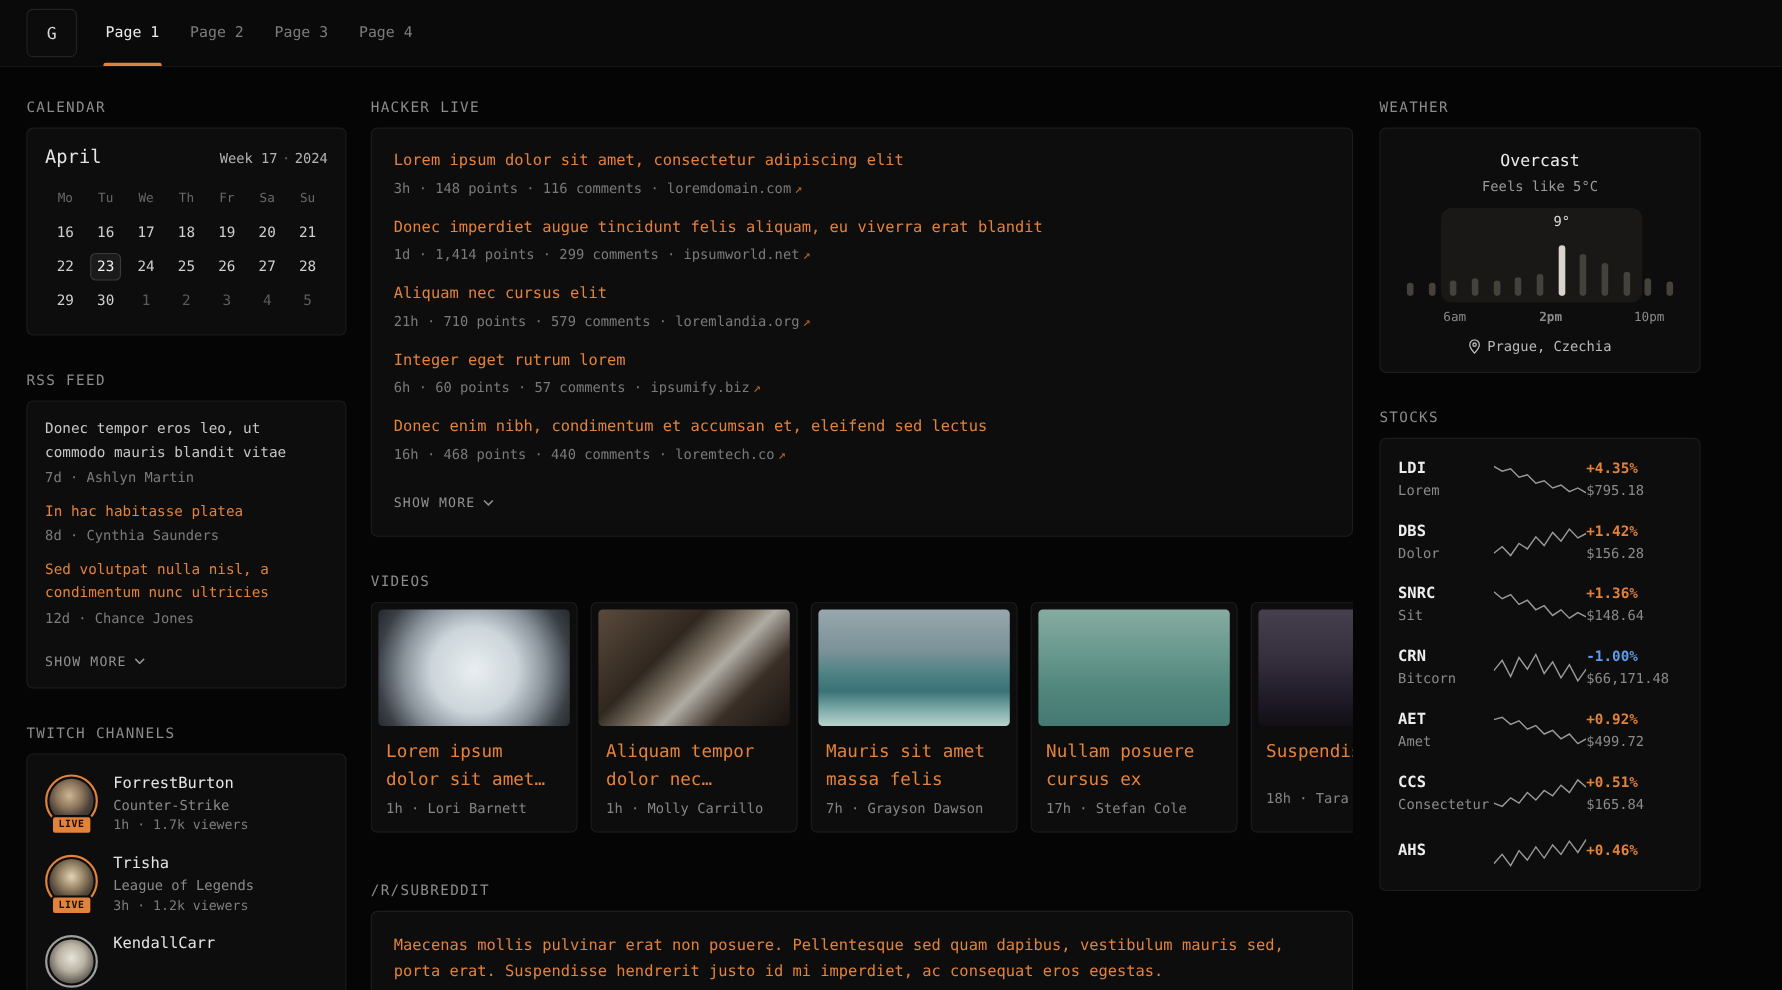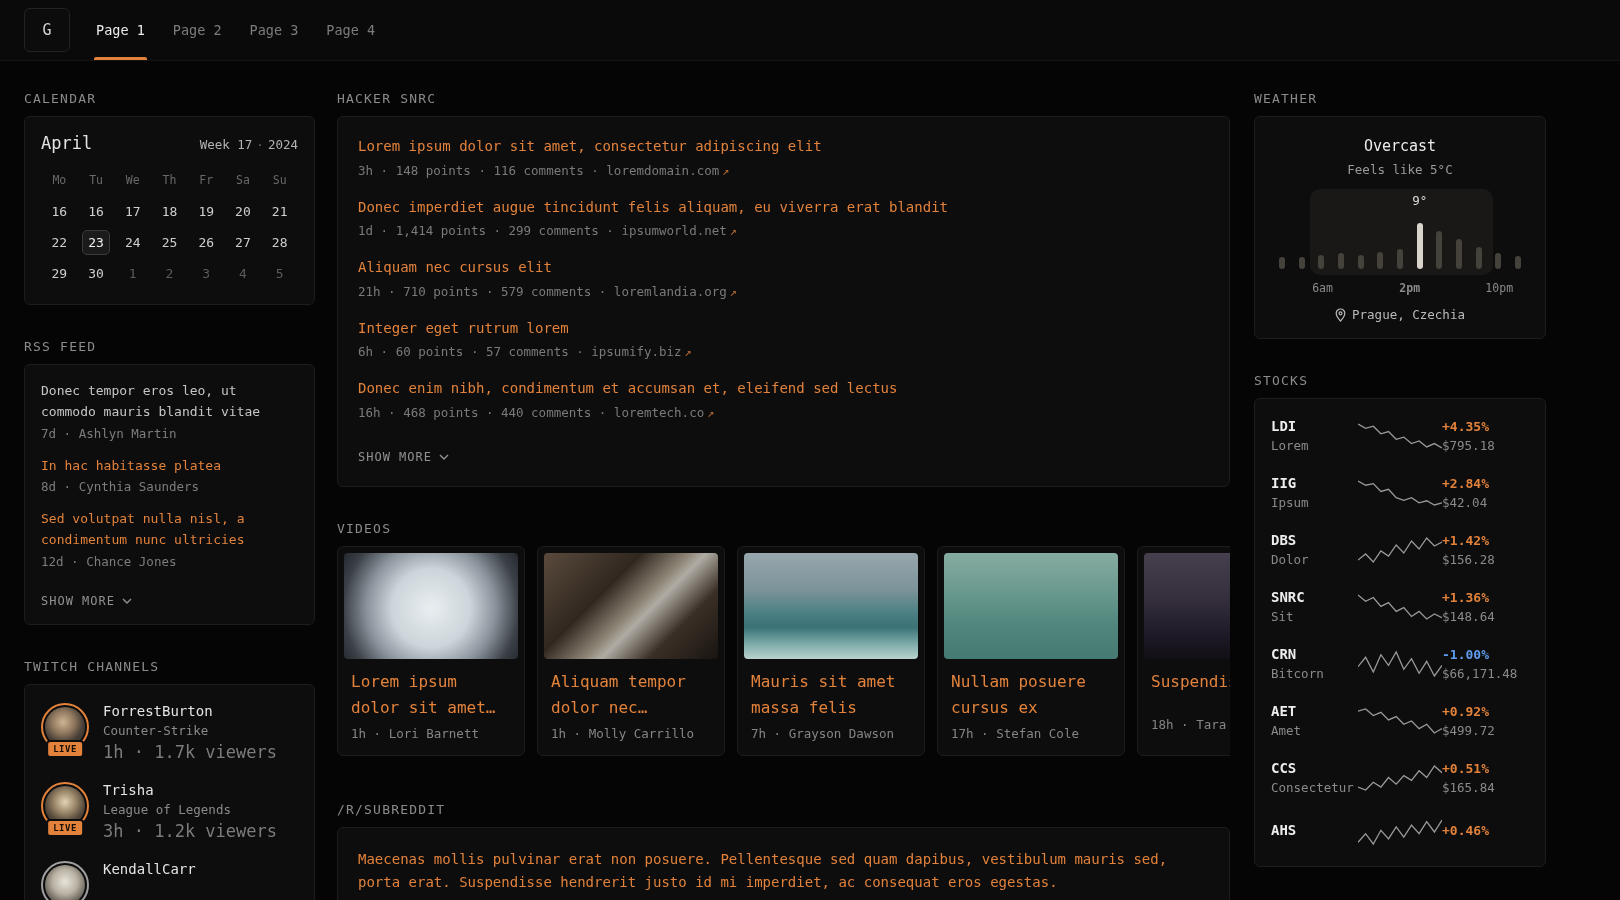--- a/index.html
+++ b/index.html
@@ -58,21 +58,21 @@
   .avatar-ring.offline{border-color:#9f9f9f;}
   .avatar{width:100%;height:100%;border-radius:50%;}
   .av-1{background:radial-gradient(circle at 45% 38%, #cdb493 0%, #8d765c 35%, #4a4038 60%, #20232a 100%);}
   .av-2{background:radial-gradient(circle at 50% 40%, #e3d3b4 0%, #9a8668 35%, #564a3c 62%, #1c1f26 100%);}
   .av-3{background:radial-gradient(circle at 50% 42%, #e8e4da 0%, #b9b2a4 40%, #6a655c 70%, #2a2a2e 100%);}
   .live-badge{position:absolute;left:50%;bottom:-9px;transform:translateX(-50%);background:var(--accent);color:#170f06;
               font-size:9px;font-weight:bold;letter-spacing:.5px;padding:2px 5px;border-radius:4px;border:2px solid #0d0d0d;}
   .live-badge:empty{display:none;}
   .channel-name{font-size:14px;color:#e4e4e4;}
   .channel-cat{font-size:12.5px;color:#8a8a8a;margin-top:4px;}
-  .channel-meta{font-size:17px;color:#7c7c7c;margin-top:4px;}
+  .channel-meta{font-size:12px;color:#7c7c7c;margin-top:4px;}
   
   .hn-box{padding:20px 20px 22px;}
   .hn-item{display:block;margin-bottom:20px;cursor:pointer;}
   .hn-title{font-size:14px;color:var(--accent);line-height:1.4;}
   .item-meta{font-size:12.5px;color:#7a7a7a;margin-top:6px;}
   .ext-arrow{color:var(--accent);opacity:.8;margin-left:3px;font-size:12px;}
   
   .videos-row{display:flex;gap:12px;overflow:hidden;}
   .video-card{flex:0 0 188px;background:#0d0d0d;border:1px solid #1d1d1d;border-radius:6px;padding:6px 6px 14px;cursor:pointer;}
   .thumb{height:106px;border-radius:4px;}
@@ -237,21 +237,21 @@
             </div>
           </div>
         </div>
       </div>
 
     </section>
 
     <section class="col-mid">
 
       <div class="widget">
-        <div class="section-title">HACKER SNRC</div>
+        <div class="section-title">HACKER LIVE</div>
         <div class="widget-box hn-box">
           <a class="hn-item">
             <div class="hn-title">Lorem ipsum dolor sit amet, consectetur adipiscing elit</div>
             <div class="item-meta"><span>3h · 148 points · 116 comments · loremdomain.com</span><span class="ext-arrow">↗</span></div>
           </a>
           <a class="hn-item">
             <div class="hn-title">Donec imperdiet augue tincidunt felis aliquam, eu viverra erat blandit</div>
             <div class="item-meta"><span>1d · 1,414 points · 299 comments · ipsumworld.net</span><span class="ext-arrow">↗</span></div>
           </a>
           <a class="hn-item">
@@ -371,35 +371,20 @@
                   <polyline points="0.0,3.0 7.6,7.4 15.3,5.2 22.9,12.8 30.5,10.6 38.2,18.3 45.8,16.1 53.5,22.6 61.1,19.9 68.7,25.9 76.4,22.6 84.0,27.0" fill="none" stroke="#9a9a98" stroke-width="1.3"></polyline>
                 </svg>
               </div>
             <div class="stock-vals">
                 <div class="stock-change">+4.35%</div>
                 <div class="stock-price">$795.18</div>
               </div>
           </div>
           <div class="stock-row">
             <div class="stock-id">
-                <div class="stock-symbol">IIG</div>
-                <div class="stock-name">Ipsum</div>
-              </div>
-            <div class="stock-spark">
-                <svg width="84" height="30" viewBox="0 0 84 30">
-                  <polyline points="0.0,3.0 7.6,7.2 15.3,5.6 22.9,13.4 30.5,11.3 38.2,19.7 45.8,22.3 53.5,19.7 61.1,24.9 68.7,22.8 76.4,27.0 84.0,24.9" fill="none" stroke="#9a9a98" stroke-width="1.3"></polyline>
-                </svg>
-              </div>
-            <div class="stock-vals">
-                <div class="stock-change">+2.84%</div>
-                <div class="stock-price">$42.04</div>
-              </div>
-          </div>
-          <div class="stock-row">
-            <div class="stock-id">
                 <div class="stock-symbol">DBS</div>
                 <div class="stock-name">Dolor</div>
               </div>
             <div class="stock-spark">
                 <svg width="84" height="30" viewBox="0 0 84 30">
                   <polyline points="0.0,25.0 7.6,19.0 15.3,27.0 22.9,16.0 30.5,21.0 38.2,10.0 45.8,18.0 53.5,6.0 61.1,14.0 68.7,3.0 76.4,11.0 84.0,7.0" fill="none" stroke="#9a9a98" stroke-width="1.3"></polyline>
                 </svg>
               </div>
             <div class="stock-vals">
                 <div class="stock-change">+1.42%</div>

